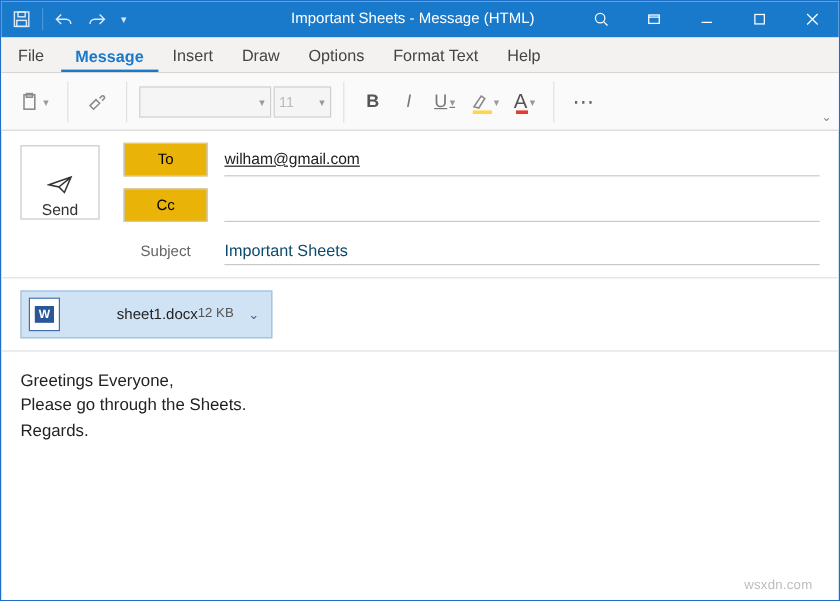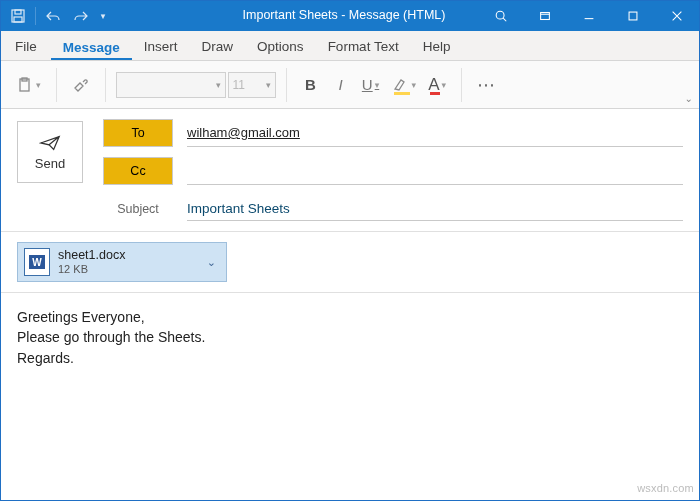--- a/index.html
+++ b/index.html
@@ -136,21 +136,21 @@
   .header-grid {
     display: grid;
     grid-template-columns: 72px 70px 1fr;
     gap: 10px 14px;
     align-items: center;
   }
   .send-box {
     grid-row: 1 / span 2;
     width: 66px; height: 62px;
     border:1px solid #c9c9c9;
-    display:flex;flex-direction:column;align-items:center;justify-content:center;
+    display:flex;flex-direction:column;align-items:center;justify-content:flex-end;
     gap:4px;
     color:#333;
   }
   .send-box svg { width:22px; height:18px; stroke:#333; fill:none; stroke-width:1.4;}
   .lbl-btn {
     height: 28px; width: 70px;
     border:1px solid #c9c9c9;
     display:flex;align-items:center;justify-content:center;
     font-size:12.5px;
     background:#eab308;
@@ -199,36 +199,36 @@
   }
   .doc-icon {
     width:26px; height:28px; background:#fff; border:1px solid #3b6fa9;
     position:relative;
     display:flex;align-items:center;justify-content:center;
   }
   .doc-icon .w {
     width:16px; height:14px; background:#2b579a; color:#fff;
     display:flex;align-items:center;justify-content:center; font-size:10px; font-weight:700;
   }
-  .attach-info { display:flex; flex-direction:column; line-height:1.15; flex:1;justify-content:flex-end;}
+  .attach-info { display:flex; flex-direction:row; line-height:1.15; flex:1;justify-content:flex-end;}
   .attach-name { font-size:12.5px; color:#222;}
   .attach-size { font-size:11px; color:#555;}
   .attach-chev { font-size:11px; color:#416796; padding:0 4px;}
 
   
   .msg-body {
     padding: 14px 16px;
     font-size: 14px;
     color:#222;
     line-height: 1.45;
     white-space: pre-line;
   }
 
   .watermark {
-    position:absolute; right:5px; bottom:6px;
+    position:absolute; right:22px; bottom:6px;
     font-size:11px; color:#bcbcbc;
     letter-spacing:0.2px;
     pointer-events:none;
   }
 </style>
 </head>
 <body>
 
 <div class="titlebar">
   <div class="qat">

